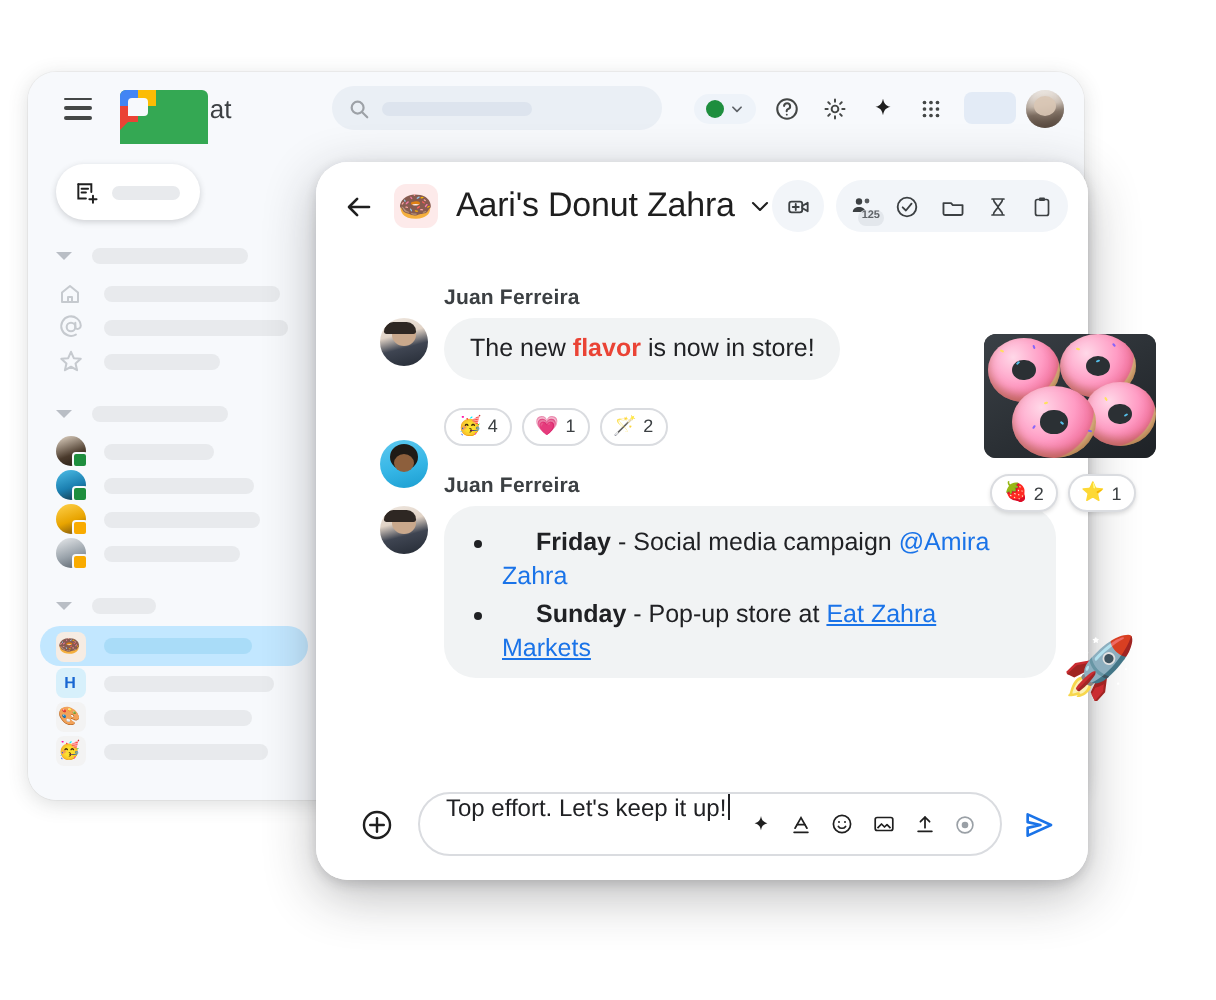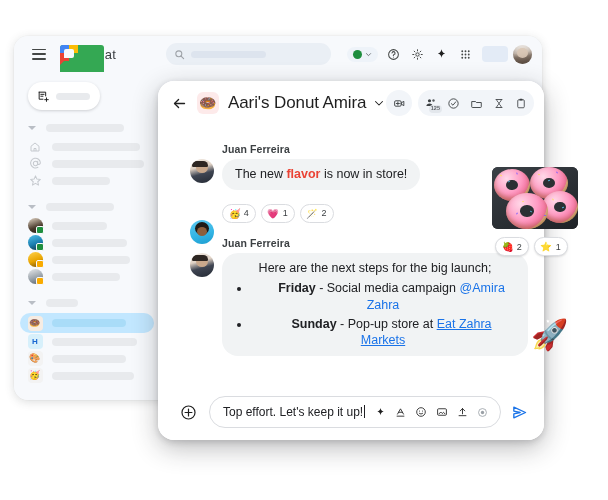--- a/index.html
+++ b/index.html
@@ -237,21 +237,20 @@
   .msg-name { font-size: 10.5px; color:#3c4043; font-weight:600; margin-bottom: 4px; letter-spacing:.1px;}
   .bubble {
     display:inline-block;
     background:#f1f3f4;
     border-radius: 16px;
     padding: 7px 13px;
     font-size: 12.5px;
     color: #202124;
     line-height: 1.35;
     max-width: 270px;
-    text-align: center;
   }
   .bubble.bold-msg { font-weight: 700; font-size: 13px; }
   .hl-red { color:#ea4335; font-weight:700;}
   .bubble ul { margin: 3px 0 0 0; padding-left: 16px;}
   .bubble li { margin-top: 2px;}
   .b-bold { font-weight:700;padding-left:17px;}
   .mention { color:#1a73e8; font-weight:500;}
   .link { color:#1a73e8; text-decoration: underline;}
 
   .reactions { display:flex; gap:5px; margin-top: 5px;}
@@ -302,21 +301,21 @@
     display:flex; align-items:center;
     background:#fff; border-radius: 0 0 16px 16px;
   }
   #plus-btn { margin-left: 22px; cursor:pointer; display:flex;}
   #input-wrap {
     margin-left: 12px;
     flex: 1;
     height: 30px;
     border: 1px solid #dadce0;
     border-radius: 16px;
-    display:flex; align-items:center;
+    display:flex; 
     cursor: text;
   }
   #composer-text {
     margin-left: 13px;
     font-size: 12px; color:#202124; white-space:nowrap;
     position:relative;
   }
   #caret-bar {
     display:inline-block; width:1px; height:13px; background:#202124;
     vertical-align:-2px; margin-left:1px;
@@ -516,21 +515,21 @@
 <div id="chat-panel">
 
   <div id="chat-header">
     <div id="back-btn">
       <svg width="15" height="15" viewBox="0 0 24 24" fill="none" stroke="#1f1f1f" stroke-width="2.1" stroke-linecap="round" stroke-linejoin="round">
         <line x1="20" y1="12" x2="4.5" y2="12"></line>
           <polyline points="10.5,5.5 4,12 10.5,18.5"></polyline>
       </svg>
     </div>
     <div id="room-emoji">🍩</div>
-    <div id="room-title">Aari's Donut Amira</div>
+    <div id="room-title">Aari's Donut Zahra</div>
     <div id="room-caret">
       <svg width="12" height="12" viewBox="0 0 24 24" fill="none" stroke="#1f1f1f" stroke-width="2.1">
           <polyline points="5,9 12,16 19,9" stroke-linecap="round" stroke-linejoin="round"></polyline>
         </svg>
     </div>
 
     <div id="header-right">
       <div id="video-chip">
         <svg width="13" height="13" viewBox="0 0 24 24" fill="none" stroke="#3c4043" stroke-width="1.7">
           <rect x="3" y="7" width="12" height="10" rx="2.2"></rect>
@@ -600,21 +599,20 @@
           <span class="em">🪄</span>
           <span>2</span>
         </div>
       </div>
     </div>
 
     <div class="msg" style="margin-top:14px">
       <div class="msg-avatar av-juan"></div>
       <div class="msg-name">Juan Ferreira</div>
       <div class="bubble" style="max-width:280px">
-        <span>Here are the next steps for the big launch;</span>
         <ul>
           <li><span class="b-bold">Friday</span><span> - </span><span>Social media campaign </span><span class="mention">@Amira Zahra</span></li>
           <li><span class="b-bold">Sunday</span><span> - </span><span>Pop-up store at </span><span class="link">Eat Zahra Markets</span></li>
         </ul>
       </div>
     </div>
   </div>
 
   <div id="composer">
     <div id="plus-btn">

